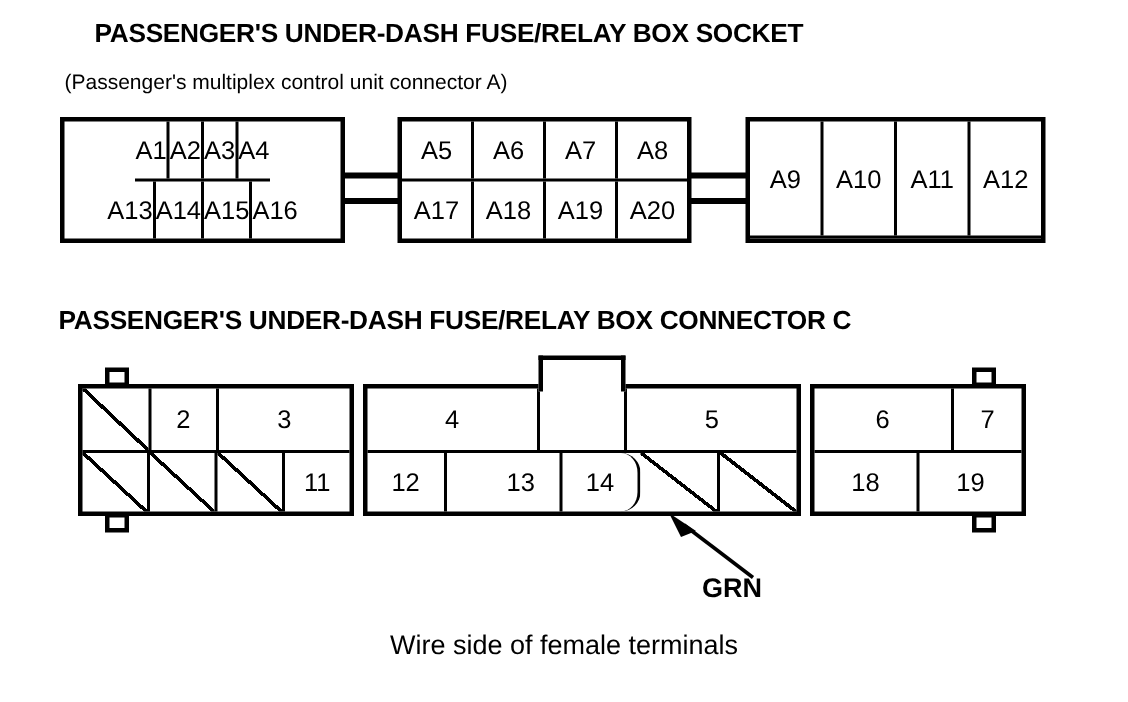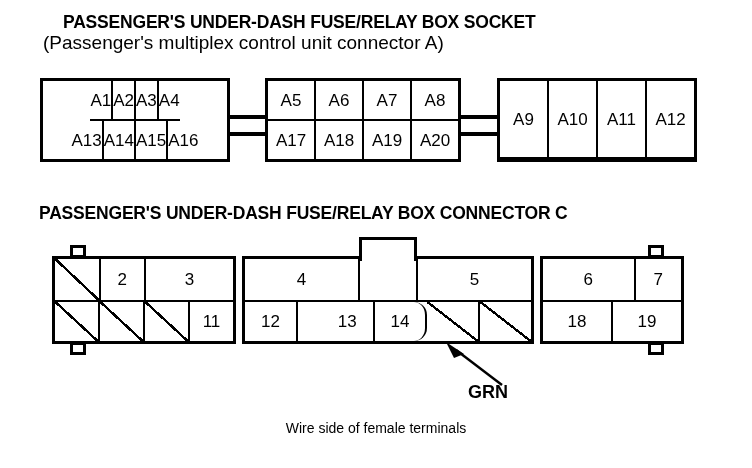--- a/index.html
+++ b/index.html
@@ -20,33 +20,33 @@
   .title-main {
     position: absolute;
     font-weight: bold;
     font-size: 17.5px;
     letter-spacing: -0.2px;
     white-space: nowrap;
   }
   #socket-title   { left: 63px;  top: 12px; }
   #socket-subtitle{
     position: absolute;
-    left: 43px; top: 32px;
-    font-size: 19px;
+    left: 43px; top: 46px;
+    font-size: 14px;
     font-weight: normal;
     white-space: nowrap;
   }
   #connc-title { left: 39px; top: 203px; }
 
   .caption-bottom {
     position: absolute;
     left: 0; right: 0;
     top: 420px;
     text-align: center;
-    font-size: 14px;
+    font-size: 18px;
     white-space: nowrap;
   }
 
   
   #socket-area {
     position: absolute;
     left: 0; top: 70px;
     width: 752px; height: 100px;
   }
   .socket-block {

